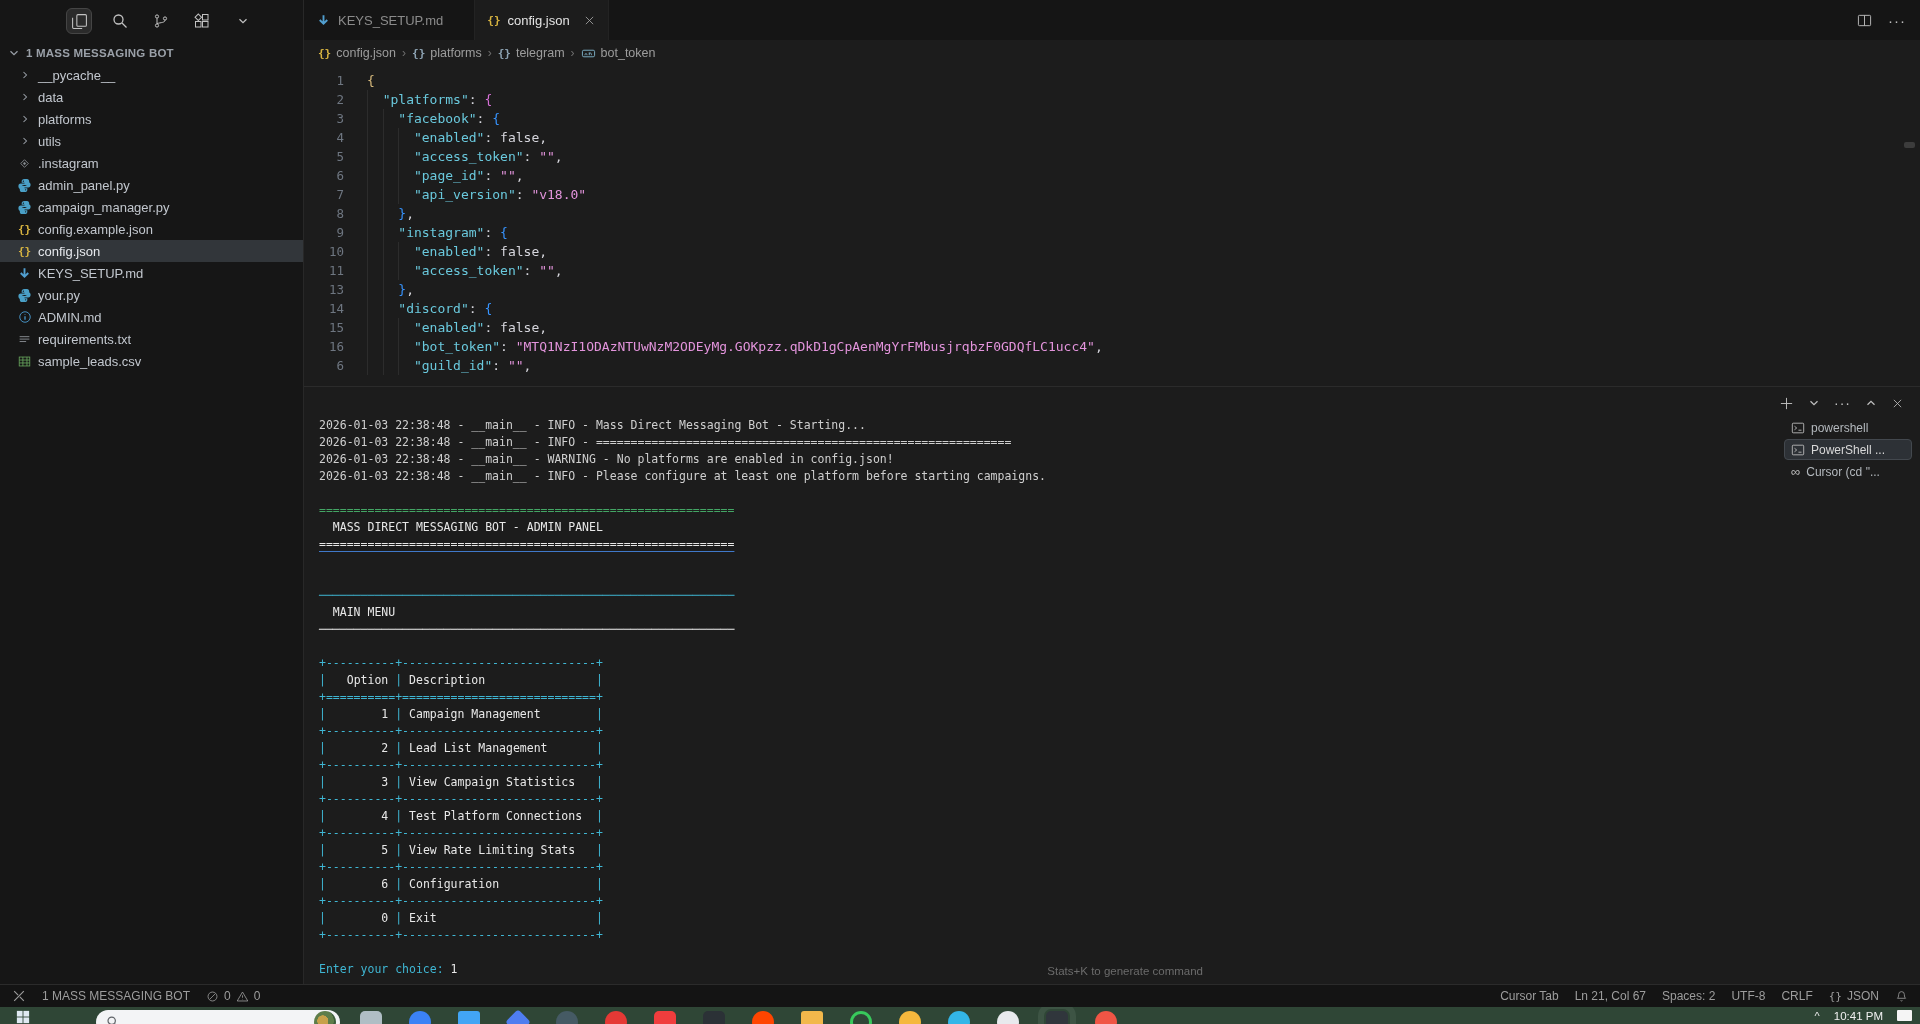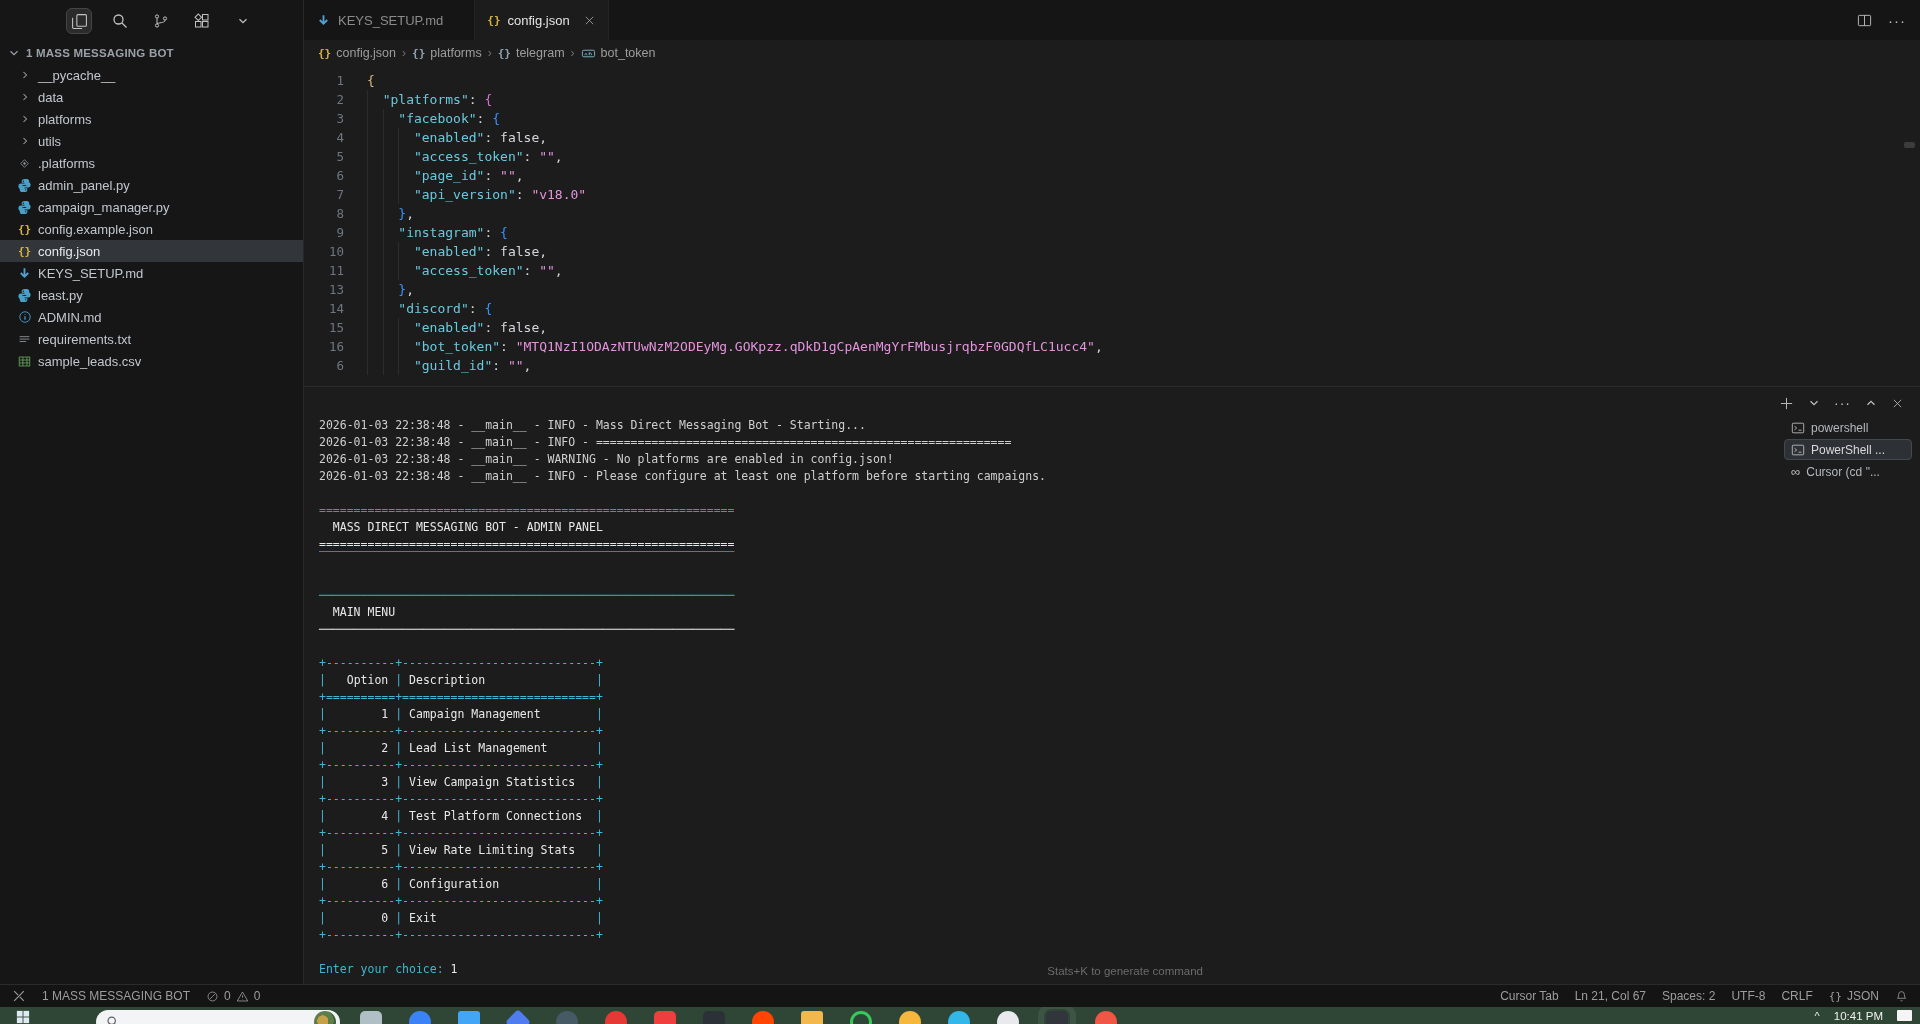--- a/index.html
+++ b/index.html
@@ -160,21 +160,21 @@
           </span>
           <span>utils</span>
         </div>
         <div class="trow">
           <span class="tico">
             <svg width="13" height="13" viewBox="0 0 16 16" fill="none" stroke="#8a8f94">
               <rect x="4.7" y="4.7" width="6.6" height="6.6" transform="rotate(45 8 8)"></rect>
               <circle cx="8" cy="8" r="1.1" fill="#8a8f94"></circle>
             </svg>
           </span>
-          <span>.platforms</span>
+          <span>.instagram</span>
         </div>
         <div class="trow">
           <span class="tico">
             <svg width="15" height="15" viewBox="0 0 16 16">
               <path fill="#4aa0c7" d="M8 1C5.8 1 5 2 5 3.5V5h3v.8H4C2.3 5.8 1.5 7 1.5 8.7c0 1.7.8 2.8 2.5 2.8h1V9.8C5 8.3 6.2 7.5 7.7 7.5h3.1c1.4 0 2.2-1 2.2-2.4V3.5C13 2 12.2 1 10.7 1H8zM6.8 2.7a.7.7 0 1 1 0 1.4.7.7 0 0 1 0-1.4z"></path>
               <path fill="#4aa0c7" d="M8 15c2.2 0 3-1 3-2.5V11H8v-.8h4c1.7 0 2.5-1.2 2.5-2.9 0-1.7-.8-2.8-2.5-2.8h-1v1.7c0 1.5-1.2 2.3-2.7 2.3H5.2c-1.4 0-2.2 1-2.2 2.4v1.6C3 14 3.8 15 5.3 15H8zm1.2-1.7a.7.7 0 1 1 0-1.4.7.7 0 0 1 0 1.4z"></path>
             </svg>
           </span>
           <span>admin_panel.py</span>
         </div>
@@ -207,21 +207,21 @@
           </span>
           <span>KEYS_SETUP.md</span>
         </div>
         <div class="trow">
           <span class="tico">
             <svg width="15" height="15" viewBox="0 0 16 16">
               <path fill="#4aa0c7" d="M8 1C5.8 1 5 2 5 3.5V5h3v.8H4C2.3 5.8 1.5 7 1.5 8.7c0 1.7.8 2.8 2.5 2.8h1V9.8C5 8.3 6.2 7.5 7.7 7.5h3.1c1.4 0 2.2-1 2.2-2.4V3.5C13 2 12.2 1 10.7 1H8zM6.8 2.7a.7.7 0 1 1 0 1.4.7.7 0 0 1 0-1.4z"></path>
               <path fill="#4aa0c7" d="M8 15c2.2 0 3-1 3-2.5V11H8v-.8h4c1.7 0 2.5-1.2 2.5-2.9 0-1.7-.8-2.8-2.5-2.8h-1v1.7c0 1.5-1.2 2.3-2.7 2.3H5.2c-1.4 0-2.2 1-2.2 2.4v1.6C3 14 3.8 15 5.3 15H8zm1.2-1.7a.7.7 0 1 1 0-1.4.7.7 0 0 1 0 1.4z"></path>
             </svg>
           </span>
-          <span>least.py</span>
+          <span>your.py</span>
         </div>
         <div class="trow">
           <span class="tico">
             <svg width="14" height="14" viewBox="0 0 16 16" fill="none" stroke="#4b9fd6">
               <circle cx="8" cy="8" r="6"></circle>
               <path d="M8 7.2V11M8 4.6v.4" stroke-width="1.4"></path>
             </svg>
           </span>
           <span>ADMIN.md</span>
         </div>

